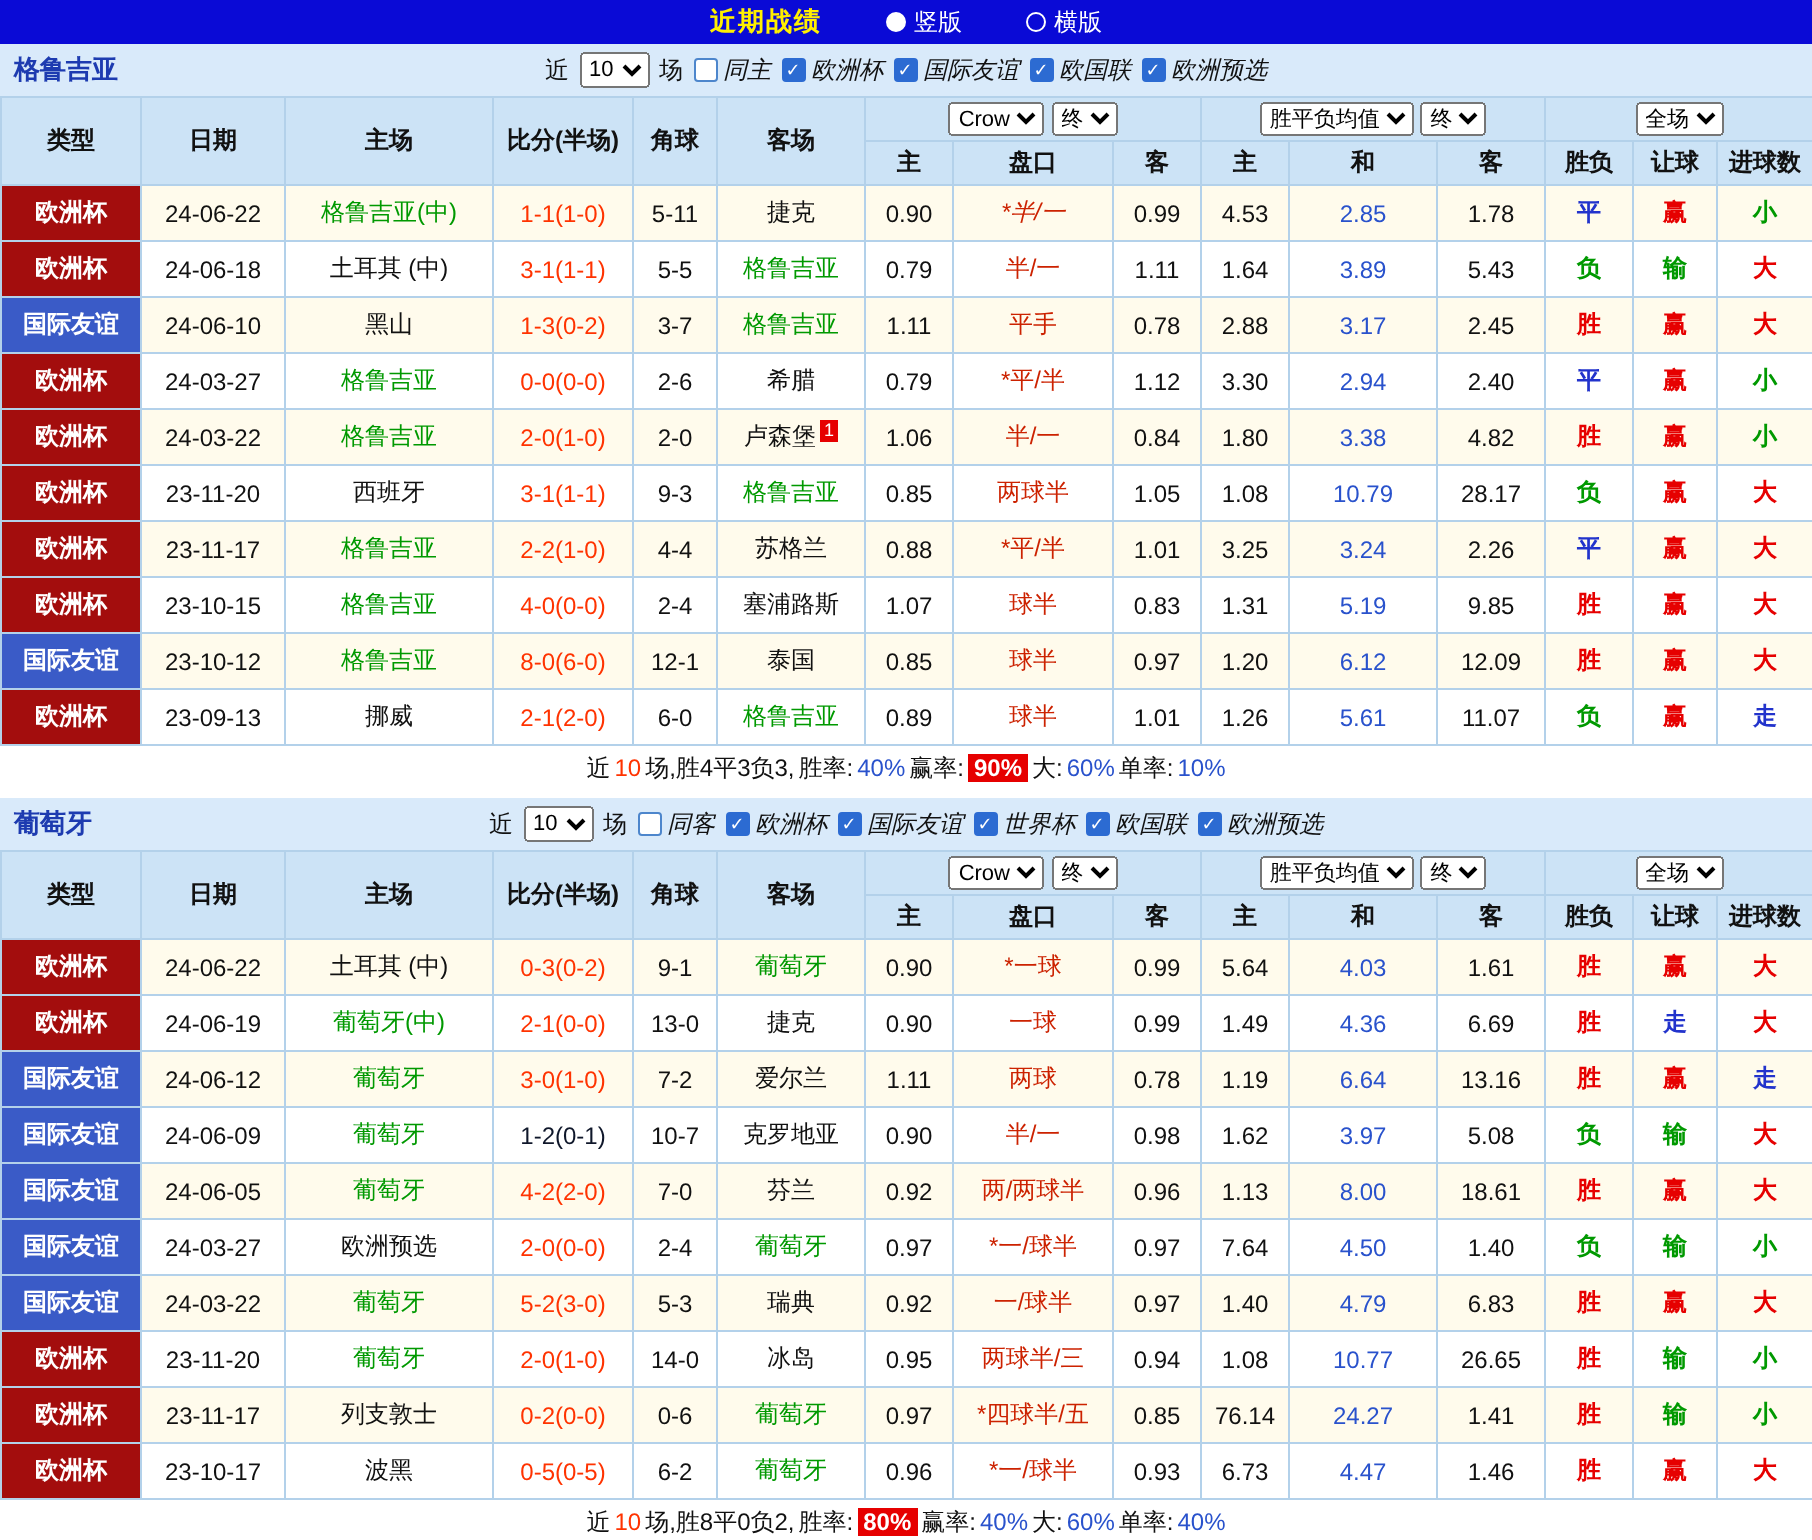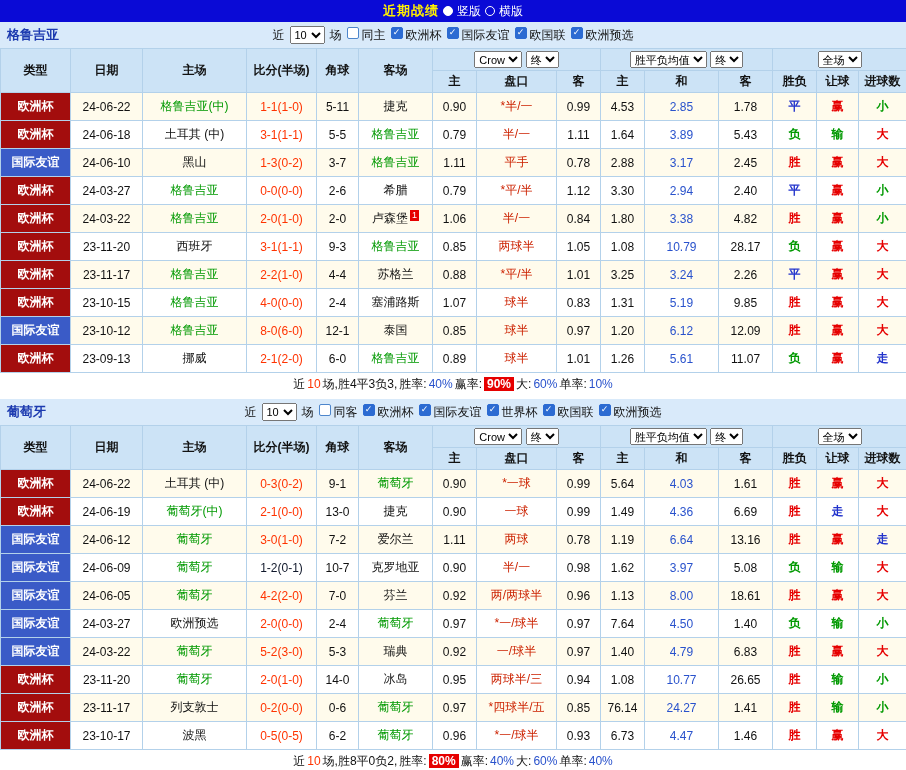--- a/index.html
+++ b/index.html
@@ -1,33 +1,33 @@
 <!DOCTYPE html>
 <html style="--topbar-bg: #0a0ad6; --bar-bg: #d9eafa; --head-bg: #cce3f6; --border: #b3d1ea; --row-alt: #fffbec; --title-blue: #1d3bb0; --box-red: #e60000; --stat-blue: #2952cc;"><head>
 <meta charset="utf-8">
 <style>
   * { margin:0; padding:0; box-sizing:border-box; }
   body { width:906px; background:#fff; color:#111;
          font-family:"Liberation Sans","DejaVu Sans",sans-serif; font-size:12px; }
 
   .topbar { height:22px; background:var(--topbar-bg,#0a0ad6); display:flex;
-            align-items:center; justify-content:center; gap:4px; }
+            align-items:center; justify-content:center; gap:32px; }
   .topbar .title { color:#ffef00; font-weight:bold; font-size:13px; letter-spacing:1px; }
   .vradio { display:flex; align-items:center; gap:4px; color:#fff; cursor:pointer; }
   .radio { width:10px; height:10px; border:1px solid #fff; border-radius:50%;
            background:transparent; display:inline-block; }
   .radio.checked { background:#fff; }
 
   .filter-bar { height:26px; background:var(--bar-bg,#d9eafa); position:relative;
                 display:flex; align-items:center; }
   .team-title { position:absolute; left:7px; color:var(--title-blue,#1d3bb0);
                 font-weight:bold; font-size:13px; }
   .filters { margin:0 auto; display:flex; align-items:center; gap:5px; }
   .filters select { font-size:11px; height:18px; }
-  .fchk { display:inline-flex; gap:3px; cursor:pointer; }
+  .fchk { display:inline-flex; align-items:center; gap:3px; cursor:pointer;font-style:italic; }
   .cb { width:12px; height:12px; border:1px solid #4d86cc; background:#fff; border-radius:2px;
         display:inline-flex; align-items:center; justify-content:center;
         font-size:9px; line-height:1; color:#fff; }
   .cb.on { background:#2c6bd2; border-color:#2c6bd2; }
 
   table { width:906px; border-collapse:collapse; table-layout:fixed; }
   th, td { border:1px solid var(--border,#b3d1ea); text-align:center;
            white-space:nowrap; overflow:hidden; padding:0 1px; }
   thead th { height:22px; background:var(--head-bg,#cce3f6); font-weight:bold; font-size:12px; }
   thead select { font-size:11px; height:17px; max-width:96%; }
@@ -138,21 +138,21 @@
     </thead>
     <tbody id="tbody-0">
         <tr class="alt">
           <td style="color: rgb(255, 255, 255); background: rgb(163, 13, 13); font-weight: bold;">欧洲杯</td>
           <td>24-06-22</td>
           <td style="color: rgb(0, 153, 0);">格鲁吉亚(中)</td>
           <td style="color: rgb(255, 51, 0);">1-1(1-0)</td>
           <td>5-11</td>
           <td>捷克</td>
           <td>0.90</td>
-          <td style="color: rgb(204, 34, 0);">*半/一</td>
+          <td style="color: rgb(204, 34, 0); font-style: italic;">*半/一</td>
           <td>0.99</td>
           <td>4.53</td>
           <td style="color: rgb(41, 82, 204);">2.85</td>
           <td>1.78</td>
           <td style="color: rgb(34, 51, 204); font-weight: bold;">平</td>
           <td style="color: rgb(230, 0, 0); font-weight: bold;">赢</td>
           <td style="color: rgb(0, 153, 0); font-weight: bold;">小</td>
         </tr>
         <tr>
           <td style="color: rgb(255, 255, 255); background: rgb(163, 13, 13); font-weight: bold;">欧洲杯</td>

